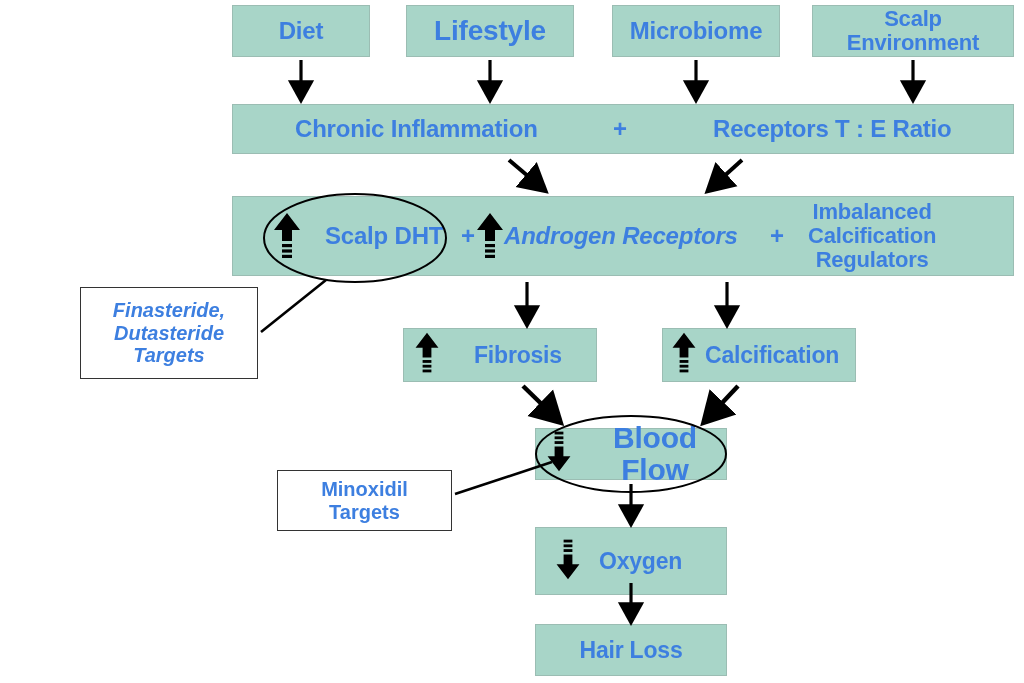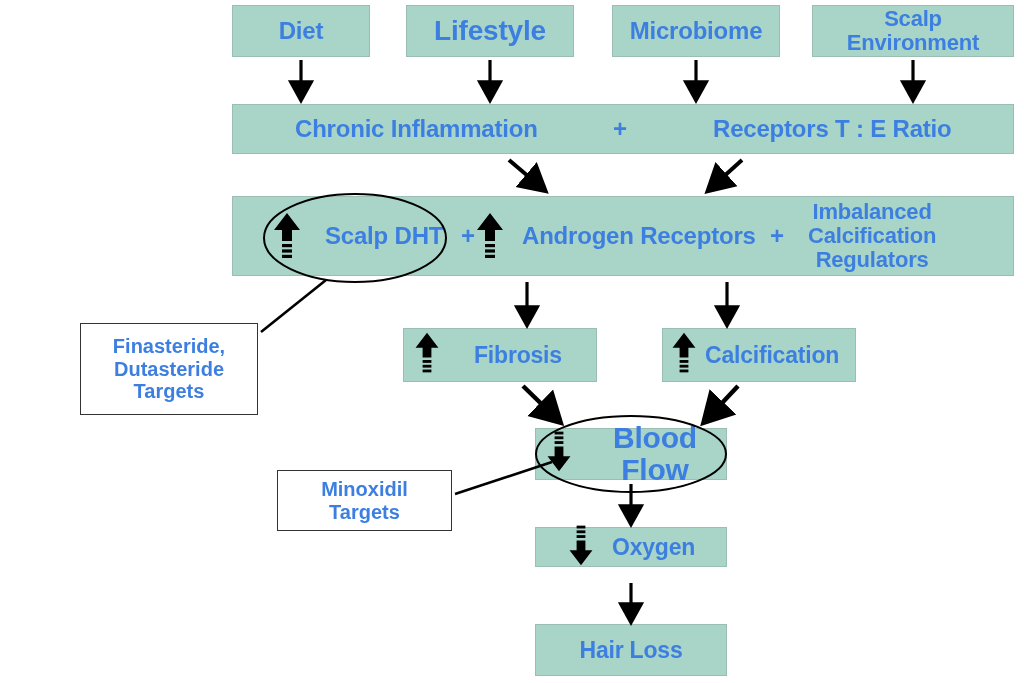--- a/index.html
+++ b/index.html
@@ -56,37 +56,37 @@
   #r2-plus  {left:380px;top:50%;transform:translateY(-50%);}
   #r2-ratio {left:480px;top:50%;transform:translateY(-50%);}
 
   
   #n-dht{left:232px;top:196px;width:782px;height:80px;font-size:24px;}
   #n-dht .seg{position:absolute;display:flex;align-items:center;}
   #d-arr1 {left:40px; top:50%;transform:translateY(-50%);}
   #d-dht  {left:92px; top:50%;transform:translateY(-50%);}
   #d-plus1{left:228px;top:50%;transform:translateY(-50%);}
   #d-arr2 {left:243px;top:50%;transform:translateY(-50%);}
-  #d-ar   {left:289px;top:50%;transform:translateY(-50%);}
+  #d-ar   {left:271px;top:50%;transform:translateY(-50%);font-style:italic;}
   #d-plus2{left:537px;top:50%;transform:translateY(-50%);}
   #d-imb  {left:575px;top:50%;transform:translateY(-50%);font-size:22px;line-height:1.08;text-align:center;width:200px;display:block;}
 
   
   #n-fibrosis{left:403px;top:328px;width:194px;height:54px;font-size:23px;padding-left:10px;gap:20px;}
   #n-calcif  {left:662px;top:328px;width:194px;height:54px;font-size:23px;padding-left:8px;}
 
   
   #n-blood{left:535px;top:428px;width:192px;height:52px;font-size:30px;padding-left:10px;}
   
-  #n-oxygen{left:535px;top:527px;width:192px;height:40px;font-size:23px;padding-left:32px;}
+  #n-oxygen{left:535px;top:527px;width:192px;height:68px;font-size:23px;padding-left:19px;}
   
   #n-hairloss{left:535px;top:624px;width:192px;height:52px;font-size:23px;}
 
   
-  #c-finasteride{left:80px;top:323px;width:178px;height:92px;font-size:20px;}
+  #c-finasteride{left:80px;top:287px;width:178px;height:92px;font-size:20px;font-style:italic;}
   #c-minoxidil  {left:277px;top:470px;width:175px;height:61px;font-size:20px;}
 
   svg#overlay{position:absolute;left:0;top:0;width:1024px;height:683px;pointer-events:none;}
 </style>
 </head>
 <body>
 
 <div id="stage">
 
   <div class="node" id="n-diet">

